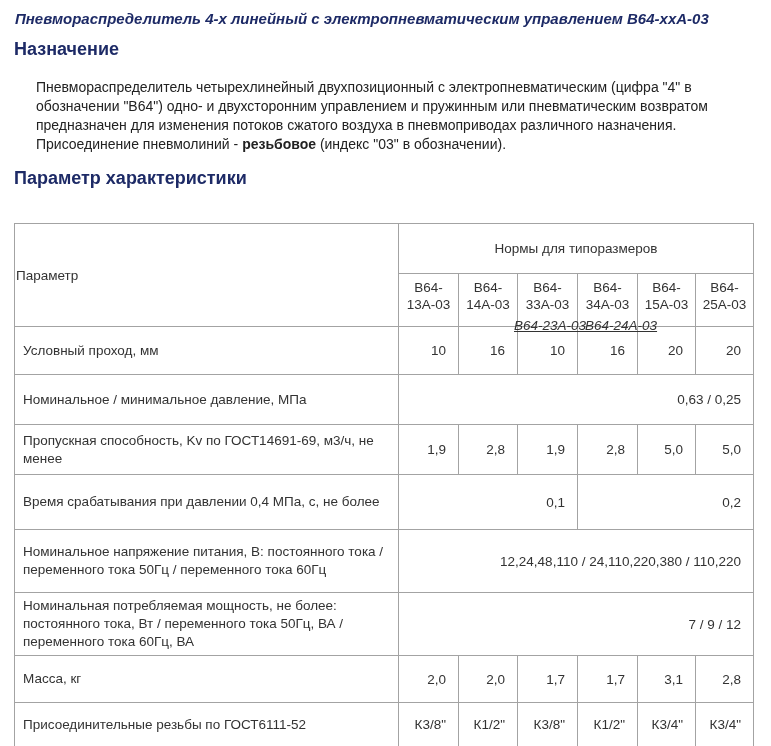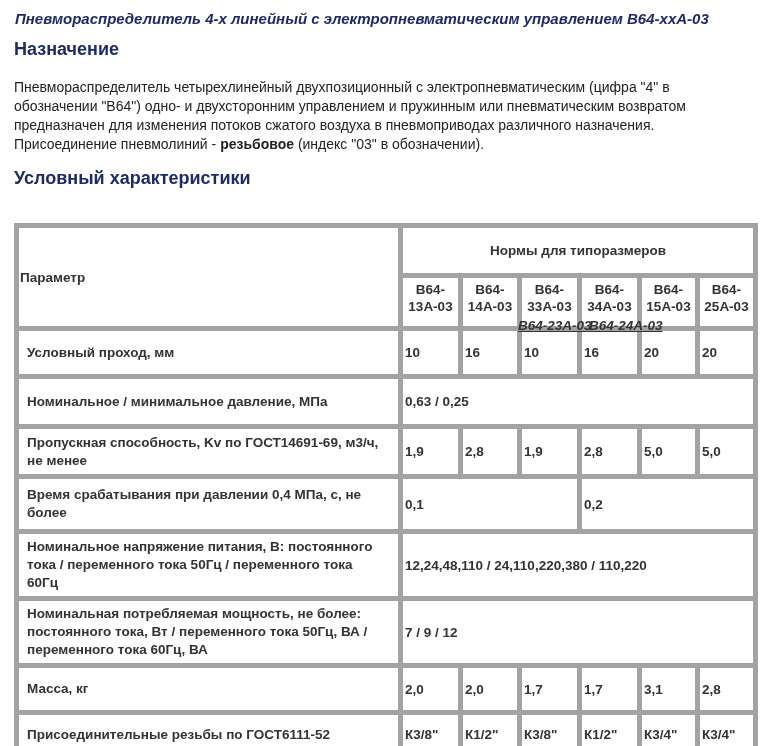--- a/index.html
+++ b/index.html
@@ -27,32 +27,32 @@
   }
   #purpose-heading{margin-top:12px;}
   #chars-heading{margin-top:15px;}
 
   .purpose-paragraph{
     margin-top:20px;
     font-size:14px;
     line-height:19px;
     color:#222222;
   }
-  .purpose-paragraph .p-line{white-space:nowrap;}
+  .purpose-paragraph .p-line{white-space:nowrap;margin-left:22px;}
   .bold-inline{font-weight:bold;}
 
   table.specs{
     margin-top:36px;
     border-collapse:collapse;
     table-layout:fixed;
     width:739px;
   }
   table.specs th, table.specs td{
-    border:5px solid #a3a3a3;
-    font-weight:bold;
+    border:1px solid #a3a3a3;
+    font-weight:normal;
     color:#333333;
     font-size:13.5px;
     overflow:visible;
   }
   th.param-header{
     font-weight:bold;
     color:#27407f;
     font-size:15px;
     text-align:left;
     vertical-align:middle;
@@ -85,23 +85,23 @@
   .col-link.link-0{left:-4px;}
   .col-link.link-1{left:7px;}
 
   td.param{
     text-align:left;
     vertical-align:middle;
     padding:4px 14px 4px 8px;
     line-height:18px;
   }
   td.val{
-    text-align:left;
-    vertical-align:middle;
-    padding:2px;
+    text-align:right;
+    vertical-align:middle;
+    padding:12px;
   }
 
   tr.tr-h1{height:50px;}
   tr.tr-h2{height:53px;}
   tr.r0{height:48px;}
   tr.r1{height:50px;}
   tr.r2{height:50px;}
   tr.r3{height:55px;}
   tr.r4{height:63px;}
   tr.r5{height:62px;}
@@ -117,21 +117,21 @@
 
   <h2 class="section-heading" id="purpose-heading">Назначение</h2>
 
   <div class="purpose-paragraph">
     <div class="p-line">Пневмораспределитель четырехлинейный двухпозиционный с электропневматическим (цифра "4" в</div>
     <div class="p-line">обозначении "В64") одно- и двухсторонним управлением и пружинным или пневматическим возвратом</div>
     <div class="p-line">предназначен для изменения потоков сжатого воздуха в пневмоприводах различного назначения.</div>
     <div class="p-line"><span>Присоединение пневмолиний - </span><span class="bold-inline">резьбовое</span><span> (индекс "03" в обозначении).</span></div>
   </div>
 
-  <h2 class="section-heading" id="chars-heading">Условный характеристики</h2>
+  <h2 class="section-heading" id="chars-heading">Параметр характеристики</h2>
 
   <table class="specs">
     <colgroup>
       <col style="width:384px">
       <col style="width:60px">
       <col style="width:59px">
       <col style="width:60px">
       <col style="width:60px">
       <col style="width:58px">
       <col style="width:58px">

